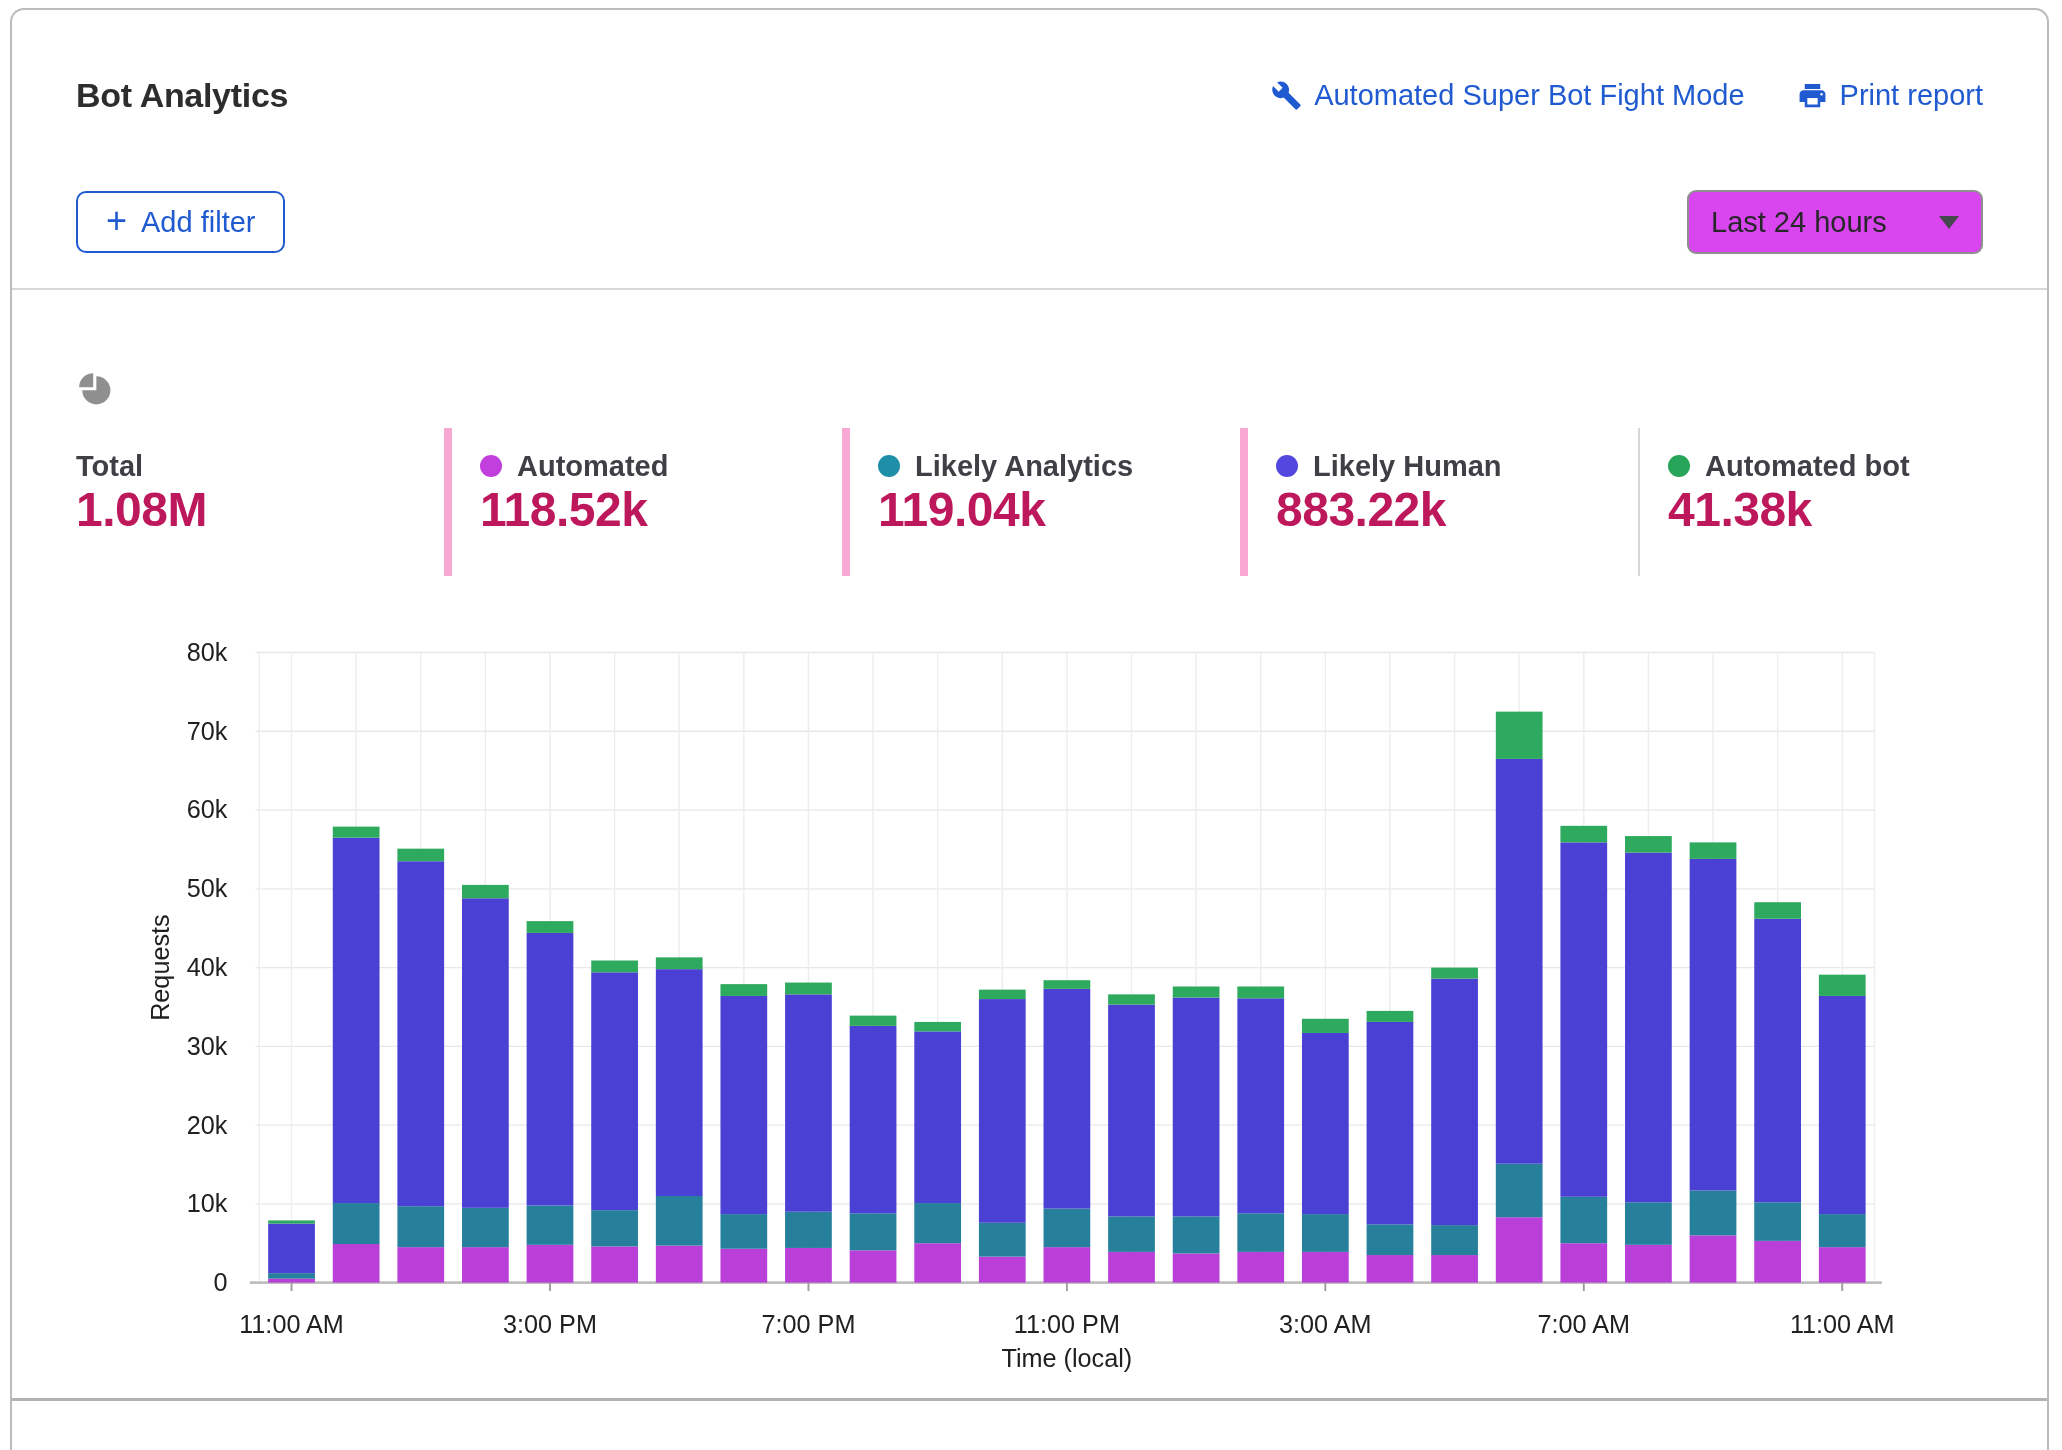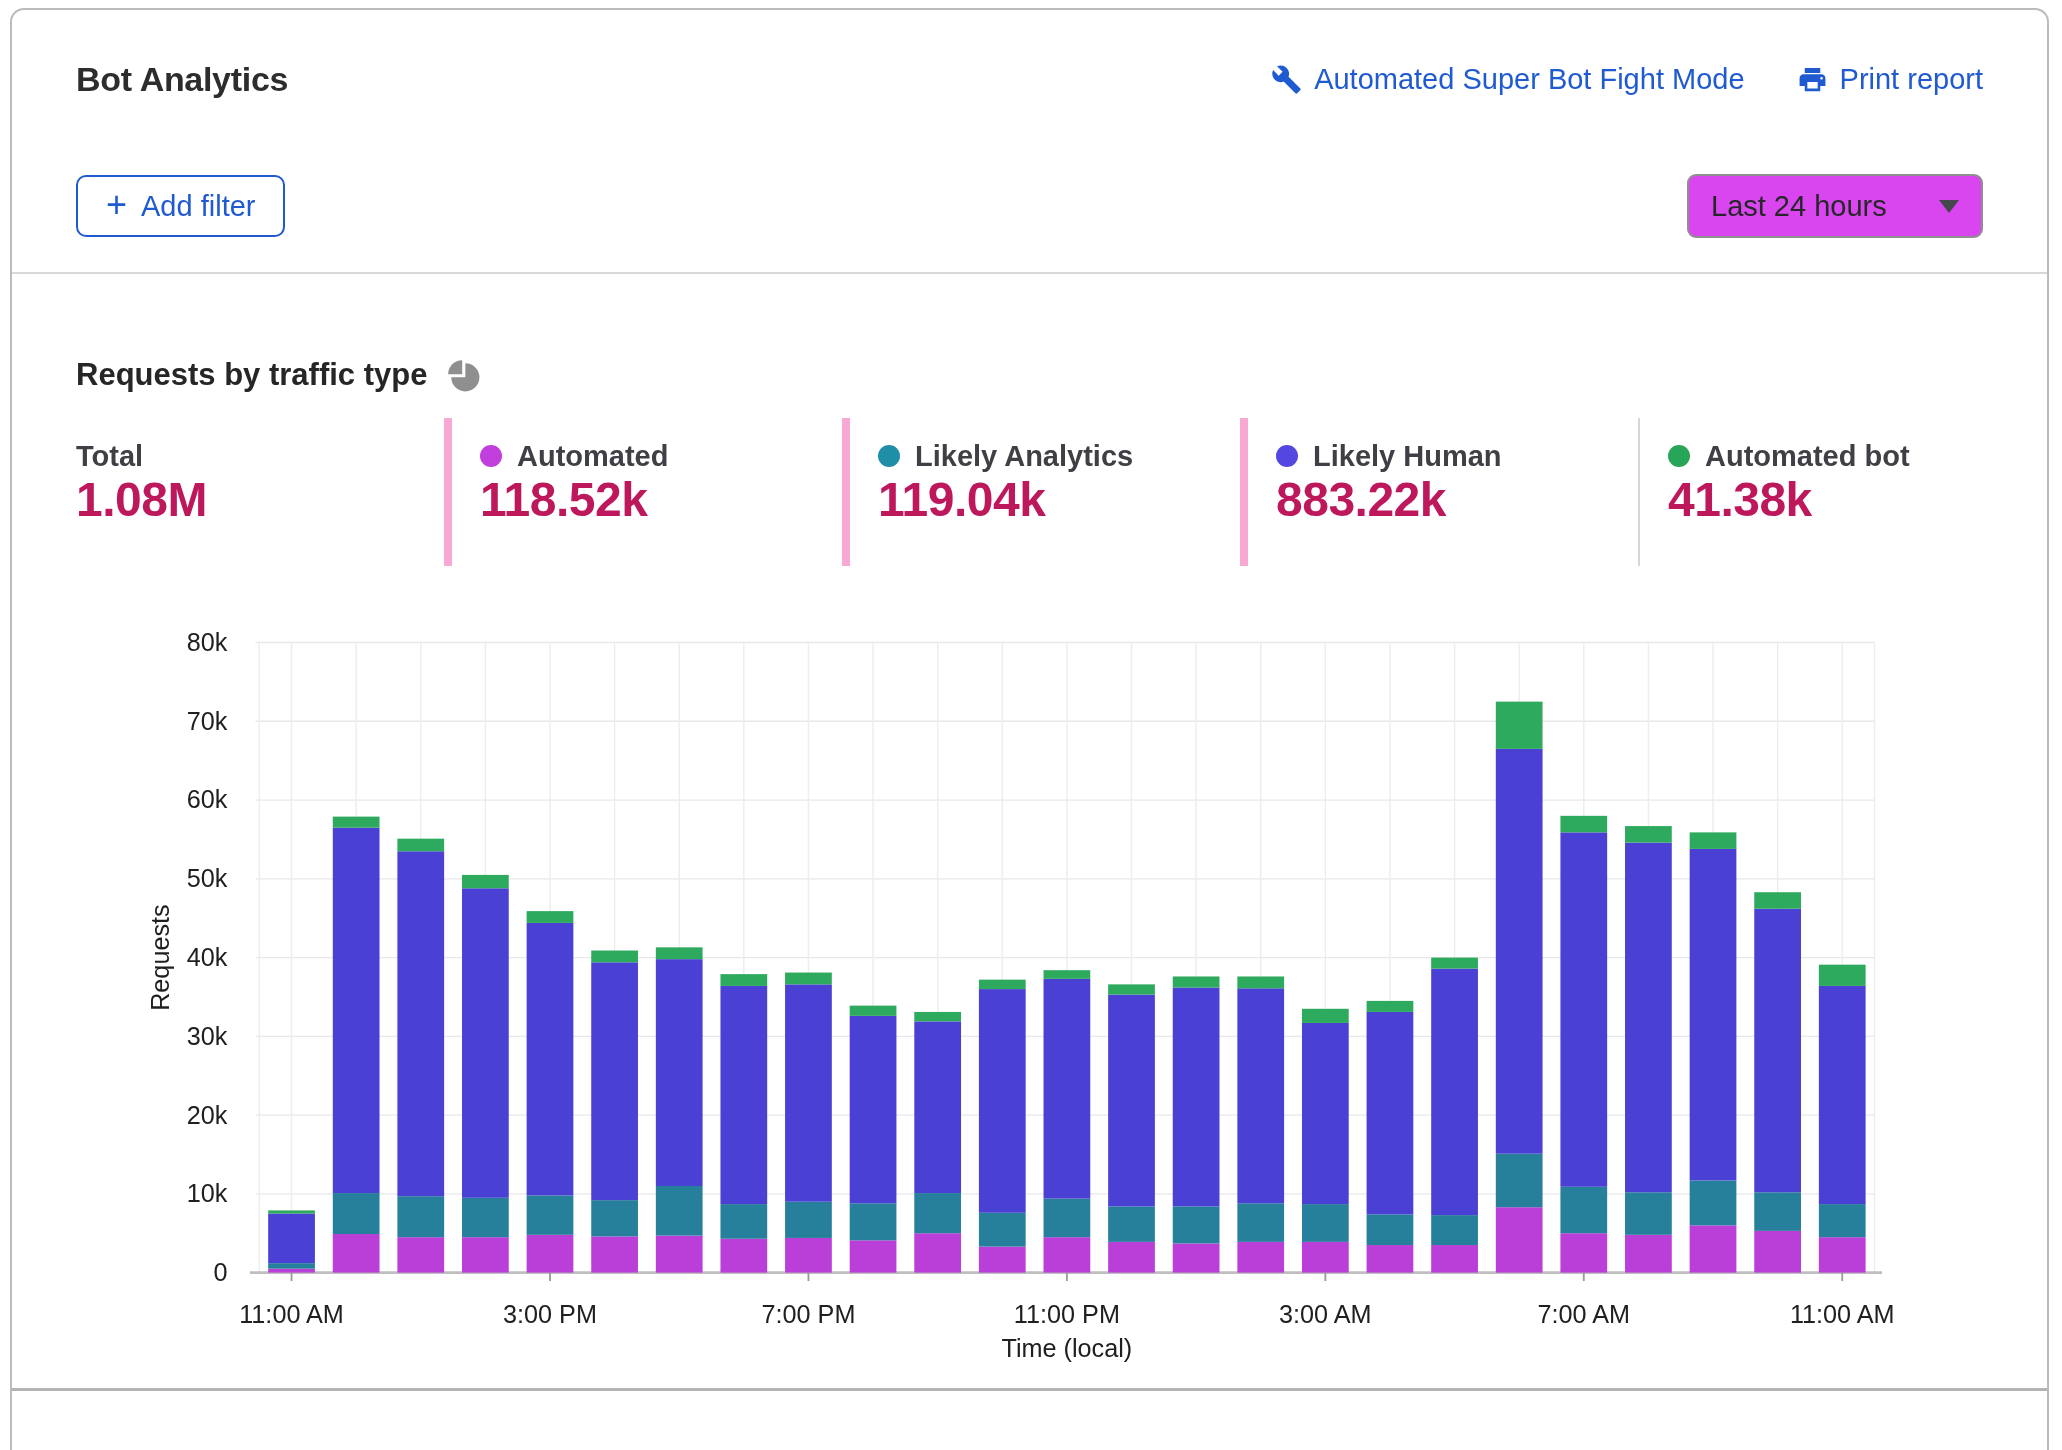--- a/index.html
+++ b/index.html
@@ -1,19 +1,19 @@
 <!DOCTYPE html>
 <html style="--accent: #1f5ad0;"><head>
 <meta charset="utf-8">
 <style>
   html,body{margin:0;padding:0;background:#ffffff;width:2062px;height:1450px;overflow:hidden;
     font-family:"Liberation Sans","DejaVu Sans",sans-serif;-webkit-font-smoothing:antialiased;}
   .card{position:absolute;left:10px;top:8px;width:2039px;height:1520px;background:#fff;
     border:2px solid #bcbcbc;border-bottom:none;border-radius:14px 14px 0 0;box-sizing:border-box;}
-  .card-header{padding:46px 64px 34px 64px;}
+  .card-header{padding:46px 64px 34px 64px;margin-top:16px;}
   .row{display:flex;justify-content:space-between;align-items:center;}
   h1{margin:0;font-size:34px;line-height:46px;font-weight:700;color:#2d2d2d;letter-spacing:-0.3px;}
   .links{display:flex;align-items:center;gap:52px;}
   .link{display:flex;align-items:center;gap:12px;color:var(--accent,#1f5ad0);font-size:29px;cursor:pointer;text-decoration:none;}
   .link svg{width:31px;height:31px;fill:var(--accent,#1f5ad0);flex:none;}
   .controls{margin-top:72px;}
   .add-filter{display:flex;align-items:center;gap:14px;background:#fff;border:2.5px solid var(--accent,#1f5ad0);
     border-radius:10px;height:62px;padding:0 28px;color:var(--accent,#1f5ad0);font-size:29px;font-weight:500;
     font-family:inherit;cursor:pointer;}
   .add-filter .plus{font-size:36px;font-weight:400;line-height:1;margin-top:-3px;}
@@ -70,21 +70,20 @@
         <span>Last 24 hours</span>
         <span class="caret"></span>
       </div>
     </div>
   </div>
 
   <div class="hdivider"></div>
 
   <section class="chart-section">
     <div class="section-title-row">
-      <h2>Requests by traffic type</h2>
       <svg class="pie" viewBox="0 0 23 23">
         <path d="M13 4 A9 9 0 1 1 4 13 L13 13 Z"></path>
         <path d="M11 2 A9 9 0 0 0 2 11 L11 11 Z"></path>
       </svg>
     </div>
 
     <div class="stats">
       <div class="stat c0">
         <div class="stat-label-row">
           <span class="stat-label">Total</span>

